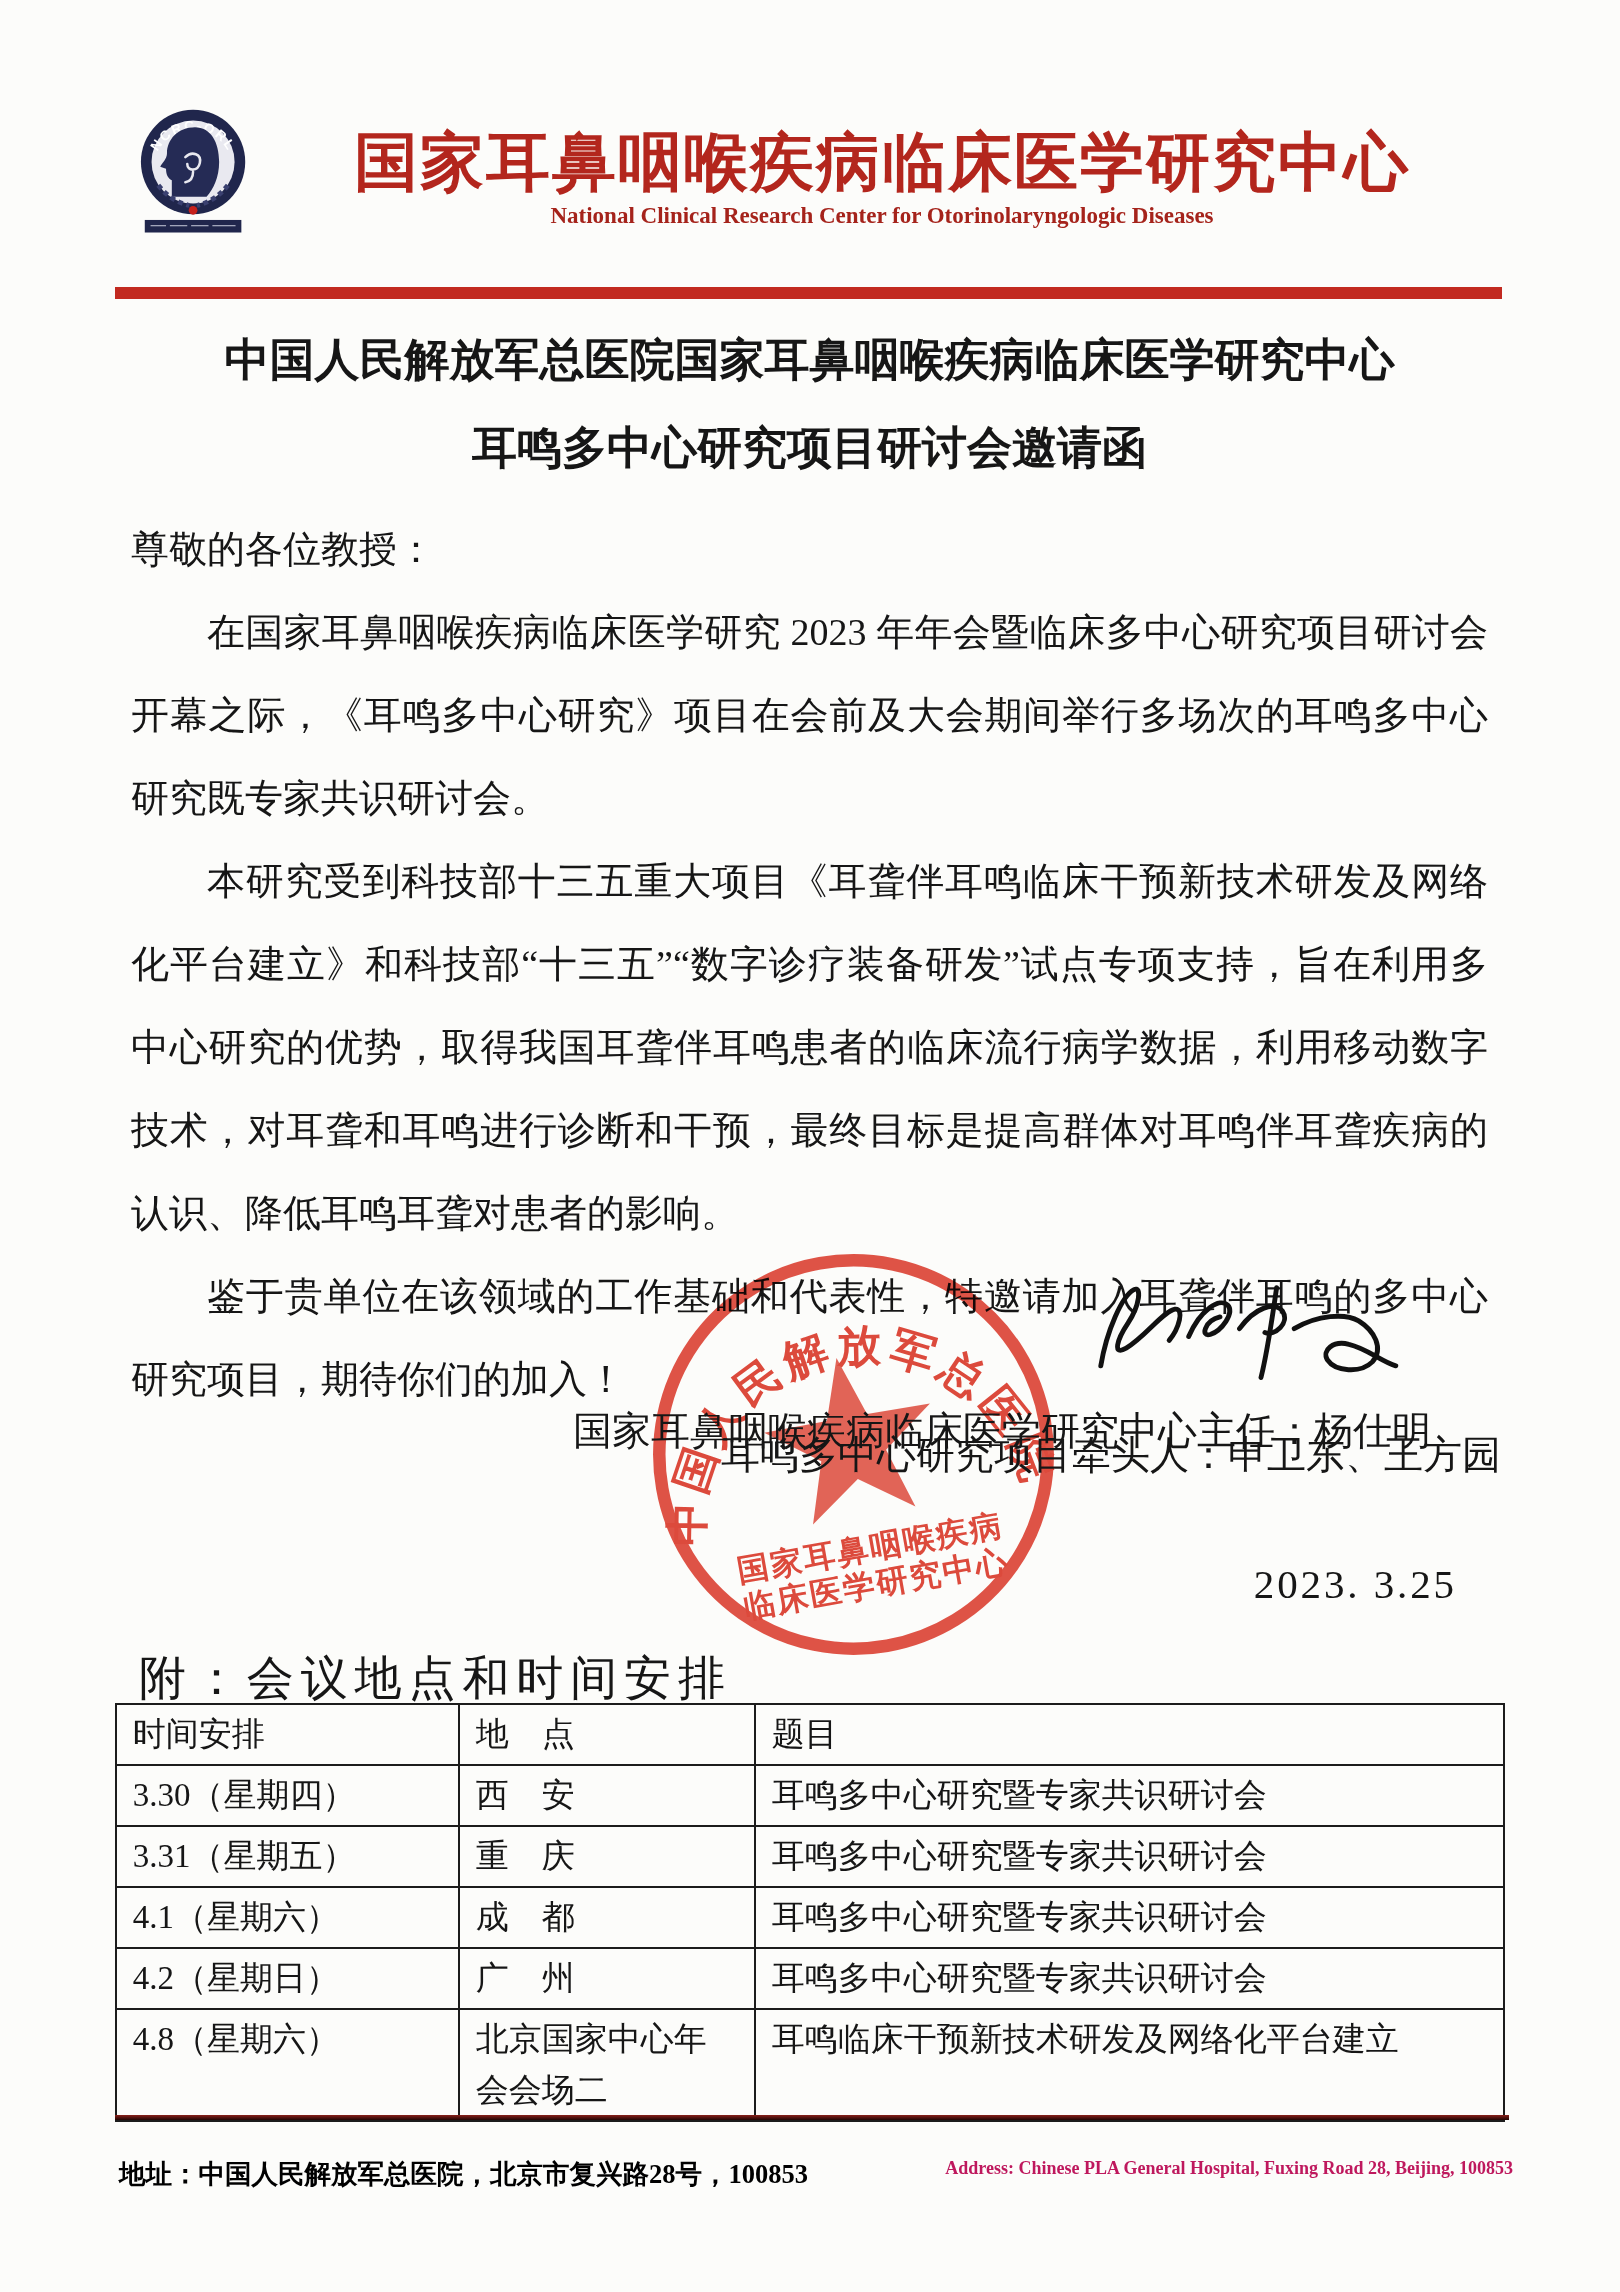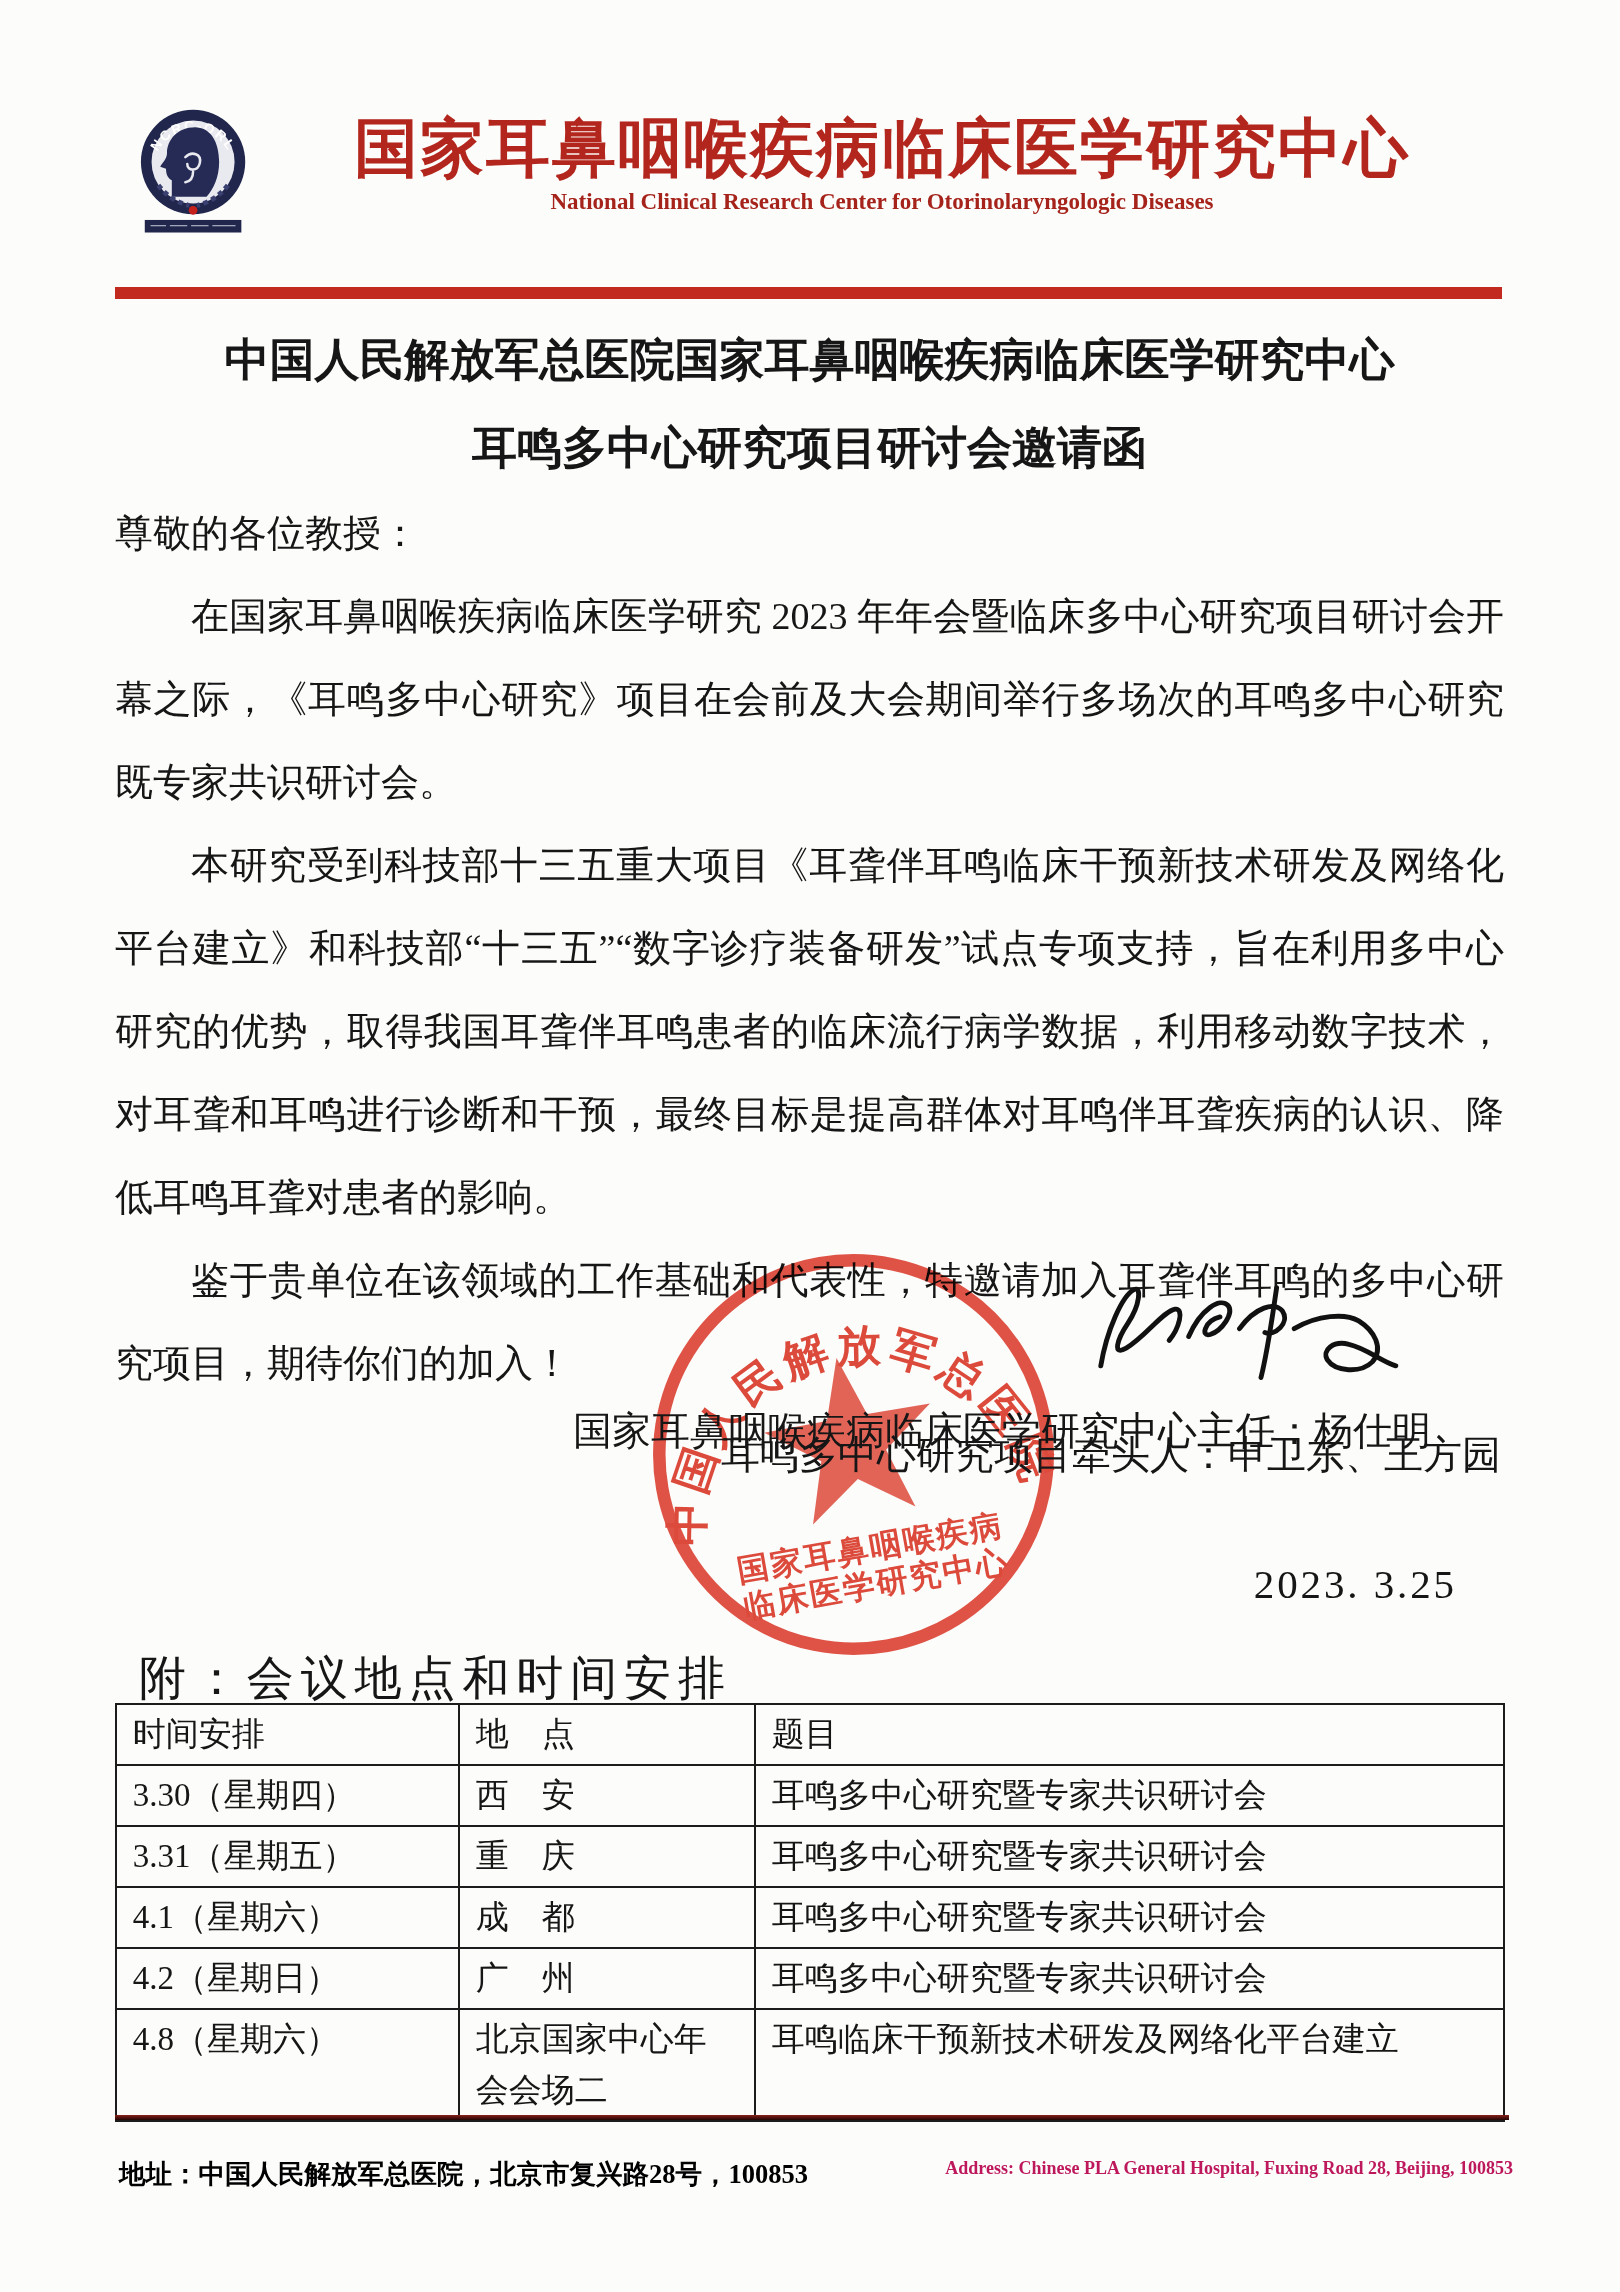--- a/index.html
+++ b/index.html
@@ -2,29 +2,29 @@
 <html><head>
 <meta charset="utf-8">
 <style>
   html,body{margin:0;padding:0;background:#9a9a9a;}
   .page{position:relative;width:1620px;height:2293px;margin:0 auto;background:#fcfcfa;
         font-family:"Liberation Serif","DejaVu Serif",serif;color:#161616;overflow:hidden;}
 
   
   .header{position:absolute;left:115px;right:118px;top:98px;height:191px;}
   .logo{position:absolute;left:21.6px;top:7.8px;width:116px;height:169px;}
-  .org-titles{position:absolute;left:147px;right:0;top:14px;text-align:center;}
+  .org-titles{position:absolute;left:147px;right:0;top:28px;text-align:center;}
   .org-zh{font-size:64px;font-weight:bold;color:#b3261d;letter-spacing:2px;line-height:1.15;}
   .org-en{font-size:23px;font-weight:bold;color:#a5231b;margin-top:3.9px;letter-spacing:0px;}
   .red-rule{position:absolute;left:115px;right:118px;top:287px;height:11.8px;background:#c22a20;}
 
   
   .body-text{position:absolute;left:115px;right:116px;top:316px;}
   .doc-title{font-size:45px;font-weight:bold;text-align:center;line-height:88px;margin:0;}
-  .letter{font-size:38px;line-height:83px;text-align:justify;margin:0;}
+  .letter{font-size:38px;line-height:83px;text-align:justify;margin:16px;}
   .letter p{margin:0;}
   .letter p.indent{text-indent:2em;}
 
   
   .sig-line{position:absolute;font-size:39px;white-space:nowrap;}
   .sig-director{top:1404px;right:189px;}
   .sig-leader{top:1428px;right:119px;}
   .sig-date{top:1560px;right:163px;font-size:41px;letter-spacing:2.9px;}
   .scrawl{position:absolute;left:1073px;top:1272px;width:333px;height:127px;}
   .seal{position:absolute;left:642px;top:1243px;width:423px;height:423px;

